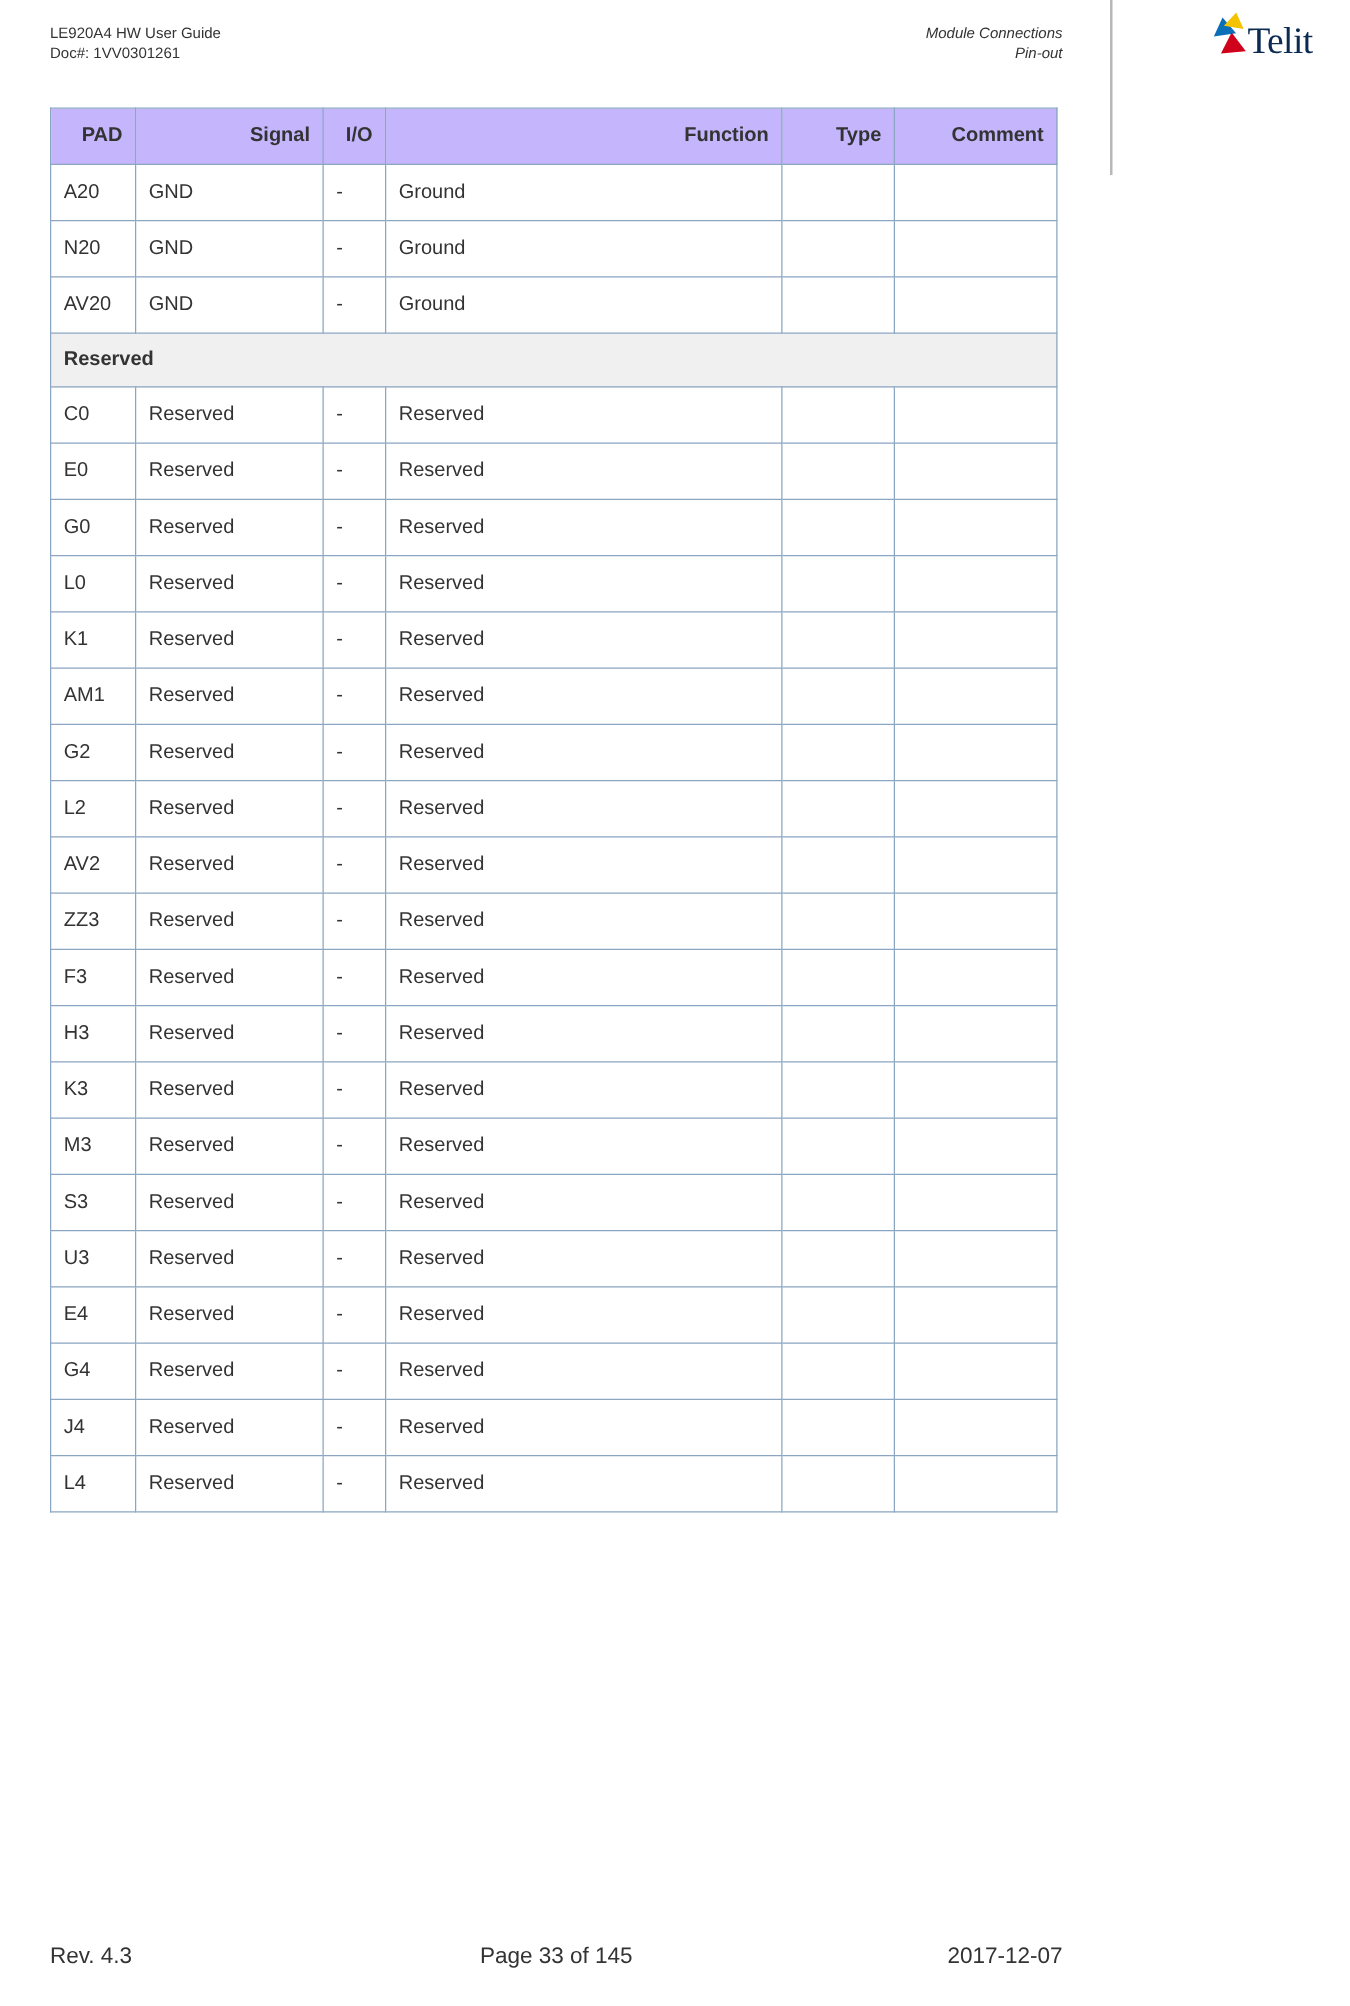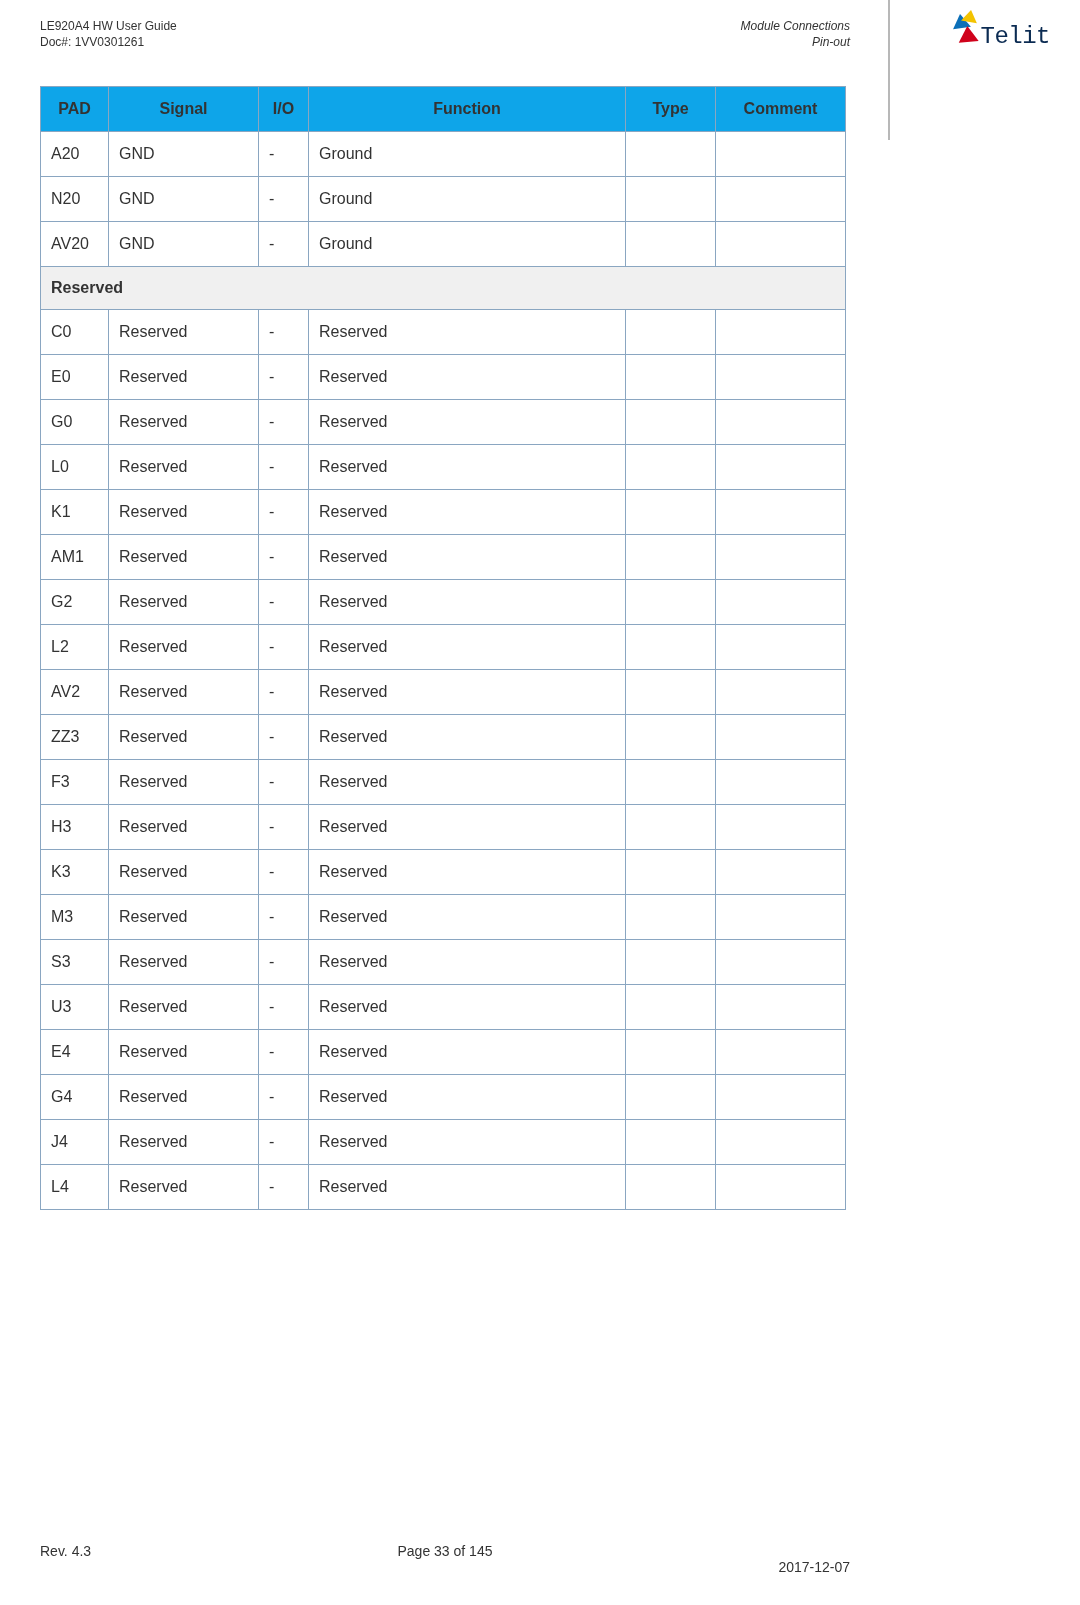--- a/index.html
+++ b/index.html
@@ -59,22 +59,22 @@
   .tri-red {
     position: absolute;
     left: 6px; top: 16px;
     width: 0; height: 0;
     border-left: 10px solid transparent;
     border-right: 10px solid transparent;
     border-bottom: 16px solid #d0021b;
     transform: rotate(-5deg);
   }
   .logo-text {
-    font-family: Liberation Mono, monospace;
-    font-size: 24px;
+    font-family: Liberation Serif, serif;
+    font-size: 30px;
     color: #0b2b52;
     font-weight: normal;
     letter-spacing: -0.5px;
   }
   .header {
     position: absolute;
     left: 40px;
     right: 230px;
     top: 18px;
     display: flex;
@@ -102,45 +102,45 @@
   col.c-func { width: 317px; }
   col.c-type { width: 90px; }
   col.c-comment { width: 130px; }
   th, td {
     border: 1px solid #8aa6c1;
     padding: 13px 10px;
     font-size: 16px;
     vertical-align: middle;
   }
   th {
-    background: #0ea5e9;
+    background: #c4b5fd;
     color: #333;
     font-weight: bold;
-    text-align: center;
+    text-align: right;
   }
   td { color: #333; text-align: left; }
   td.io { text-align: left; }
   tr.section td {
     background: #f0f0f0;
     font-weight: bold;
     padding: 12px 10px;
   }
   .footer {
     position: absolute;
     left: 40px;
     right: 230px;
     bottom: 30px;
     display: flex;
     justify-content: center;
-    font-size: 14px;
+    font-size: 18px;
     color: #333;
   }
   .footer .center { text-align: center; flex: 1; }
   .footer .left { text-align: left; width: 150px; }
-  .footer .right { text-align: right; width: 150px; margin-top: 16px; }
+  .footer .right { text-align: right; width: 150px; }
 </style>
 </head>
 <body>
 
 <div class="page">
 
   <div class="side-rule"></div>
 
   <div class="logo">
     <div class="logo-shapes">

